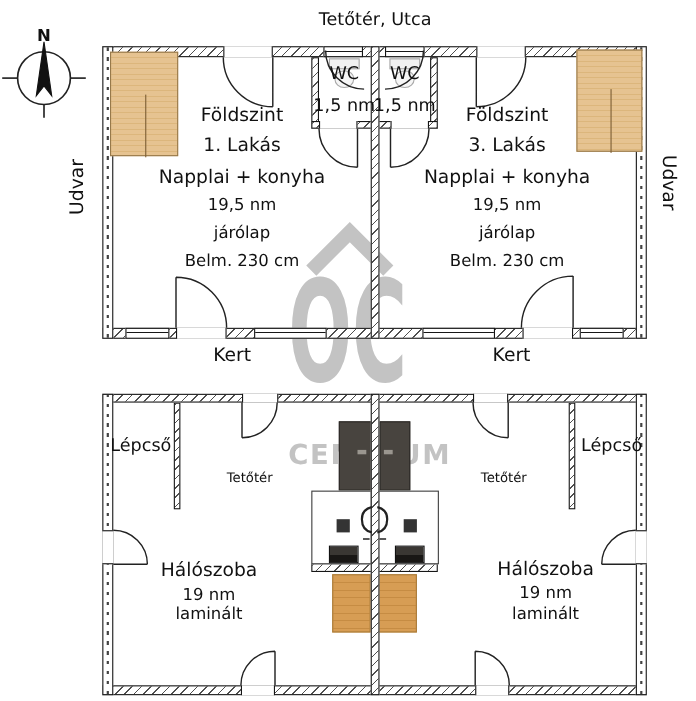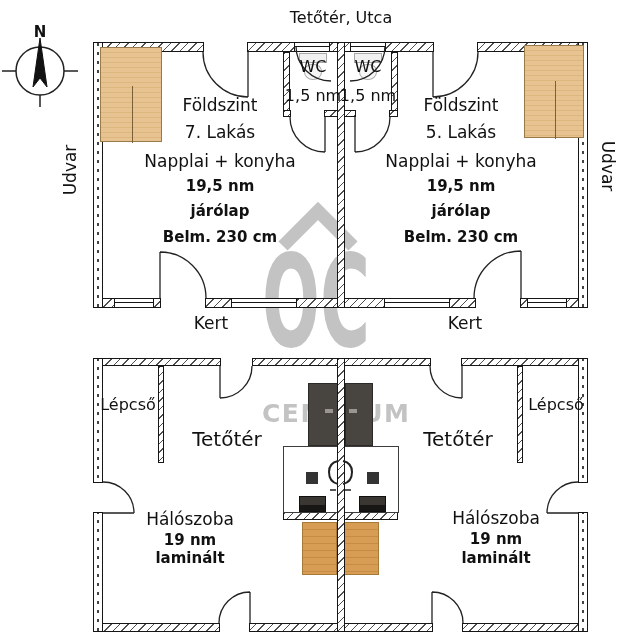--- a/index.html
+++ b/index.html
@@ -29,22 +29,22 @@
   .handle{position:absolute;background:#9a968f;}
   .desk{background:#fff;border:1.5px solid #3c3c3c;}
   .desk-sq{background:#343434;}
   .chair{background:linear-gradient(180deg,#3a3733 0 55%,#191715 55% 100%);border:1px solid #111;}
   .bed{background:var(--bed);border:1px solid #a87a38;
     background-image:repeating-linear-gradient(180deg,var(--bed) 0 6px,var(--bed-stripe) 6px 7px);}
   
   .lbl{position:absolute;transform:translateX(-50%);white-space:nowrap;z-index:7;line-height:1.15;}
   .rotl{transform:translate(-50%,-50%) rotate(-90deg);}
   .rotr{transform:translate(-50%,-50%) rotate(90deg);}
-  .fs14{font-size:16px;} .fs15{font-size:15px;font-weight:bold;} .fs16{font-size:16px;}
-  .fs17{font-size:17px;} .fs18{font-size:20px;}
+  .fs14{font-size:16px;} .fs15{font-size:15px;} .fs16{font-size:16px;}
+  .fs17{font-size:17px;} .fs18{font-size:12px;}
   .wm-text{position:absolute;z-index:1;font-weight:bold;letter-spacing:1.5px;font-size:25px;color:var(--watermark);}
   svg.overlay{position:absolute;left:0;top:0;z-index:6;pointer-events:none;}
   svg.wmark{position:absolute;left:0;top:0;z-index:1;pointer-events:none;}
 </style>
 </head>
 <body>
 
 <div class="canvas">
 
   <svg class="wmark" width="633" height="637" viewBox="0 0 633 637">
@@ -155,28 +155,28 @@
     </g>
   </svg>
 
   <div class="lbl fs16" style="left:341px;top:9px;">Tetőtér, Utca</div>
   <div class="lbl fs15" style="left:40px;top:24px;font-weight:bold;">N</div>
 
   <div class="lbl fs17 rotl" style="left:71px;top:170px;">Udvar</div>
   <div class="lbl fs17 rotr" style="left:607px;top:166px;">Udvar</div>
 
   <div class="lbl fs17" style="left:220px;top:96px;">Földszint</div>
-  <div class="lbl fs17" style="left:220px;top:123px;">7. Lakás</div>
+  <div class="lbl fs17" style="left:220px;top:123px;">1. Lakás</div>
   <div class="lbl fs17" style="left:220px;top:152px;">Napplai + konyha</div>
   <div class="lbl fs15" style="left:220px;top:178px;">19,5 nm</div>
   <div class="lbl fs15" style="left:220px;top:203px;">járólap</div>
   <div class="lbl fs15" style="left:220px;top:229px;">Belm. 230 cm</div>
 
   <div class="lbl fs17" style="left:461px;top:96px;">Földszint</div>
-  <div class="lbl fs17" style="left:461px;top:123px;">5. Lakás</div>
+  <div class="lbl fs17" style="left:461px;top:123px;">3. Lakás</div>
   <div class="lbl fs17" style="left:461px;top:152px;">Napplai + konyha</div>
   <div class="lbl fs15" style="left:461px;top:178px;">19,5 nm</div>
   <div class="lbl fs15" style="left:461px;top:203px;">járólap</div>
   <div class="lbl fs15" style="left:461px;top:229px;">Belm. 230 cm</div>
 
   <div class="lbl fs16" style="left:313px;top:58px;">WC</div>
   <div class="lbl fs14" style="left:313px;top:87px;">1,5 nm</div>
   <div class="lbl fs16" style="left:368px;top:58px;">WC</div>
   <div class="lbl fs14" style="left:368px;top:87px;">1,5 nm</div>
 

